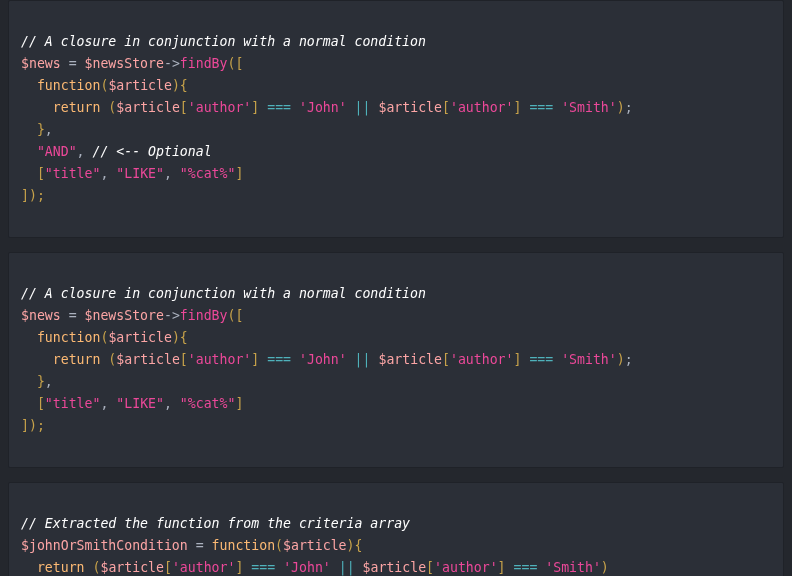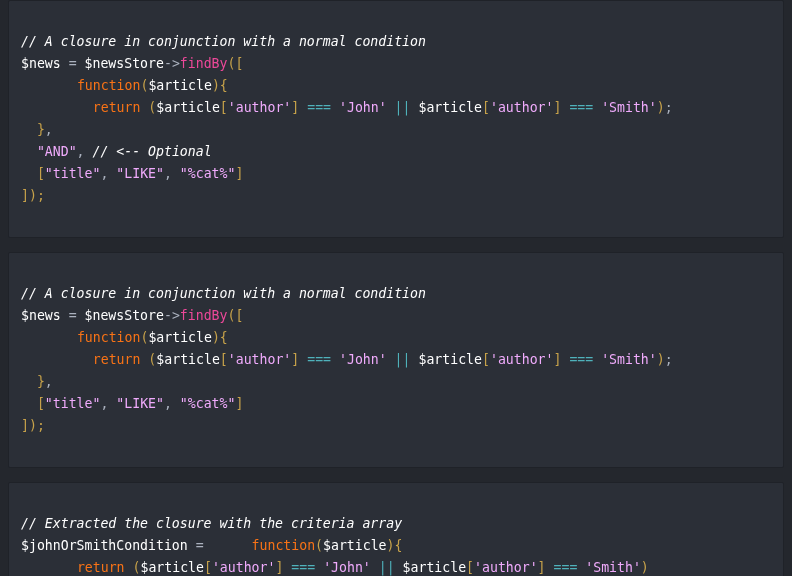--- a/index.html
+++ b/index.html
@@ -21,25 +21,25 @@
     background: #2b2f37;
     border: 1px solid #1f2228;
     border-radius: 2px;
     margin: 0 0 14px 0;
     padding: 8px 12px 8px 12px;
     white-space: pre;
     overflow: hidden;
   }
   .line { white-space: pre; }
   .c   { color: #ffffff; font-style: italic; }   
-  .v   { color: #ffffff; }                        
+  .v   { color: #fca5a5; }                        
   .fn  { color: #ec4899; }                        
-  .kw  { color: #f97316; margin-left: 40px; }                        
+  .kw  { color: #fdba74; }                        
   .br  { color: #c7a24a; }                        
-  .s   { color: #f0abfc; text-align: center; }                        
+  .s   { color: #ec4899; text-align: center; }                        
   .cmp { color: #4fb2bb; }                        
   .pl  { color: #abb2bf; }                        
 </style>
 </head>
 <body>
 
 <div class="page">
 
   <div class="code-block">
 <span class="line"><span class="c">// A closure in conjunction with a normal condition</span></span>
@@ -56,21 +56,21 @@
 <span class="line"><span class="c">// A closure in conjunction with a normal condition</span></span>
 <span class="line"><span class="v">$news</span><span class="pl"> = </span><span class="v">$newsStore</span><span class="pl">-&gt;</span><span class="fn">findBy</span><span class="br">([</span></span>
 <span class="line"><span class="pl">  </span><span class="kw">function</span><span class="br">(</span><span class="v">$article</span><span class="br">){</span></span>
 <span class="line"><span class="pl">    </span><span class="kw">return</span><span class="pl"> </span><span class="br">(</span><span class="v">$article</span><span class="br">[</span><span class="s">'author'</span><span class="br">]</span><span class="pl"> </span><span class="cmp">===</span><span class="pl"> </span><span class="s">'John'</span><span class="pl"> </span><span class="cmp">||</span><span class="pl"> </span><span class="v">$article</span><span class="br">[</span><span class="s">'author'</span><span class="br">]</span><span class="pl"> </span><span class="cmp">===</span><span class="pl"> </span><span class="s">'Smith'</span><span class="br">)</span><span class="pl">;</span></span>
 <span class="line"><span class="pl">  </span><span class="br">}</span><span class="pl">,</span></span>
 <span class="line"><span class="pl">  </span><span class="br">[</span><span class="s">"title"</span><span class="pl">, </span><span class="s">"LIKE"</span><span class="pl">, </span><span class="s">"%cat%"</span><span class="br">]</span></span>
 <span class="line"><span class="br">]);</span></span>
   </div>
 
   <div class="code-block">
-<span class="line"><span class="c">// Extracted the closure with the criteria array</span></span>
+<span class="line"><span class="c">// Extracted the function from the criteria array</span></span>
 <span class="line"><span class="v">$johnOrSmithCondition</span><span class="pl"> = </span><span class="kw">function</span><span class="br">(</span><span class="v">$article</span><span class="br">){</span></span>
 <span class="line"><span class="pl">  </span><span class="kw">return</span><span class="pl"> </span><span class="br">(</span><span class="v">$article</span><span class="br">[</span><span class="s">'author'</span><span class="br">]</span><span class="pl"> </span><span class="cmp">===</span><span class="pl"> </span><span class="s">'John'</span><span class="pl"> </span><span class="cmp">||</span><span class="pl"> </span><span class="v">$article</span><span class="br">[</span><span class="s">'author'</span><span class="br">]</span><span class="pl"> </span><span class="cmp">===</span><span class="pl"> </span><span class="s">'Smith'</span><span class="br">)</span></span>
 
 
 
 
   </div>
 
 </div>
 

